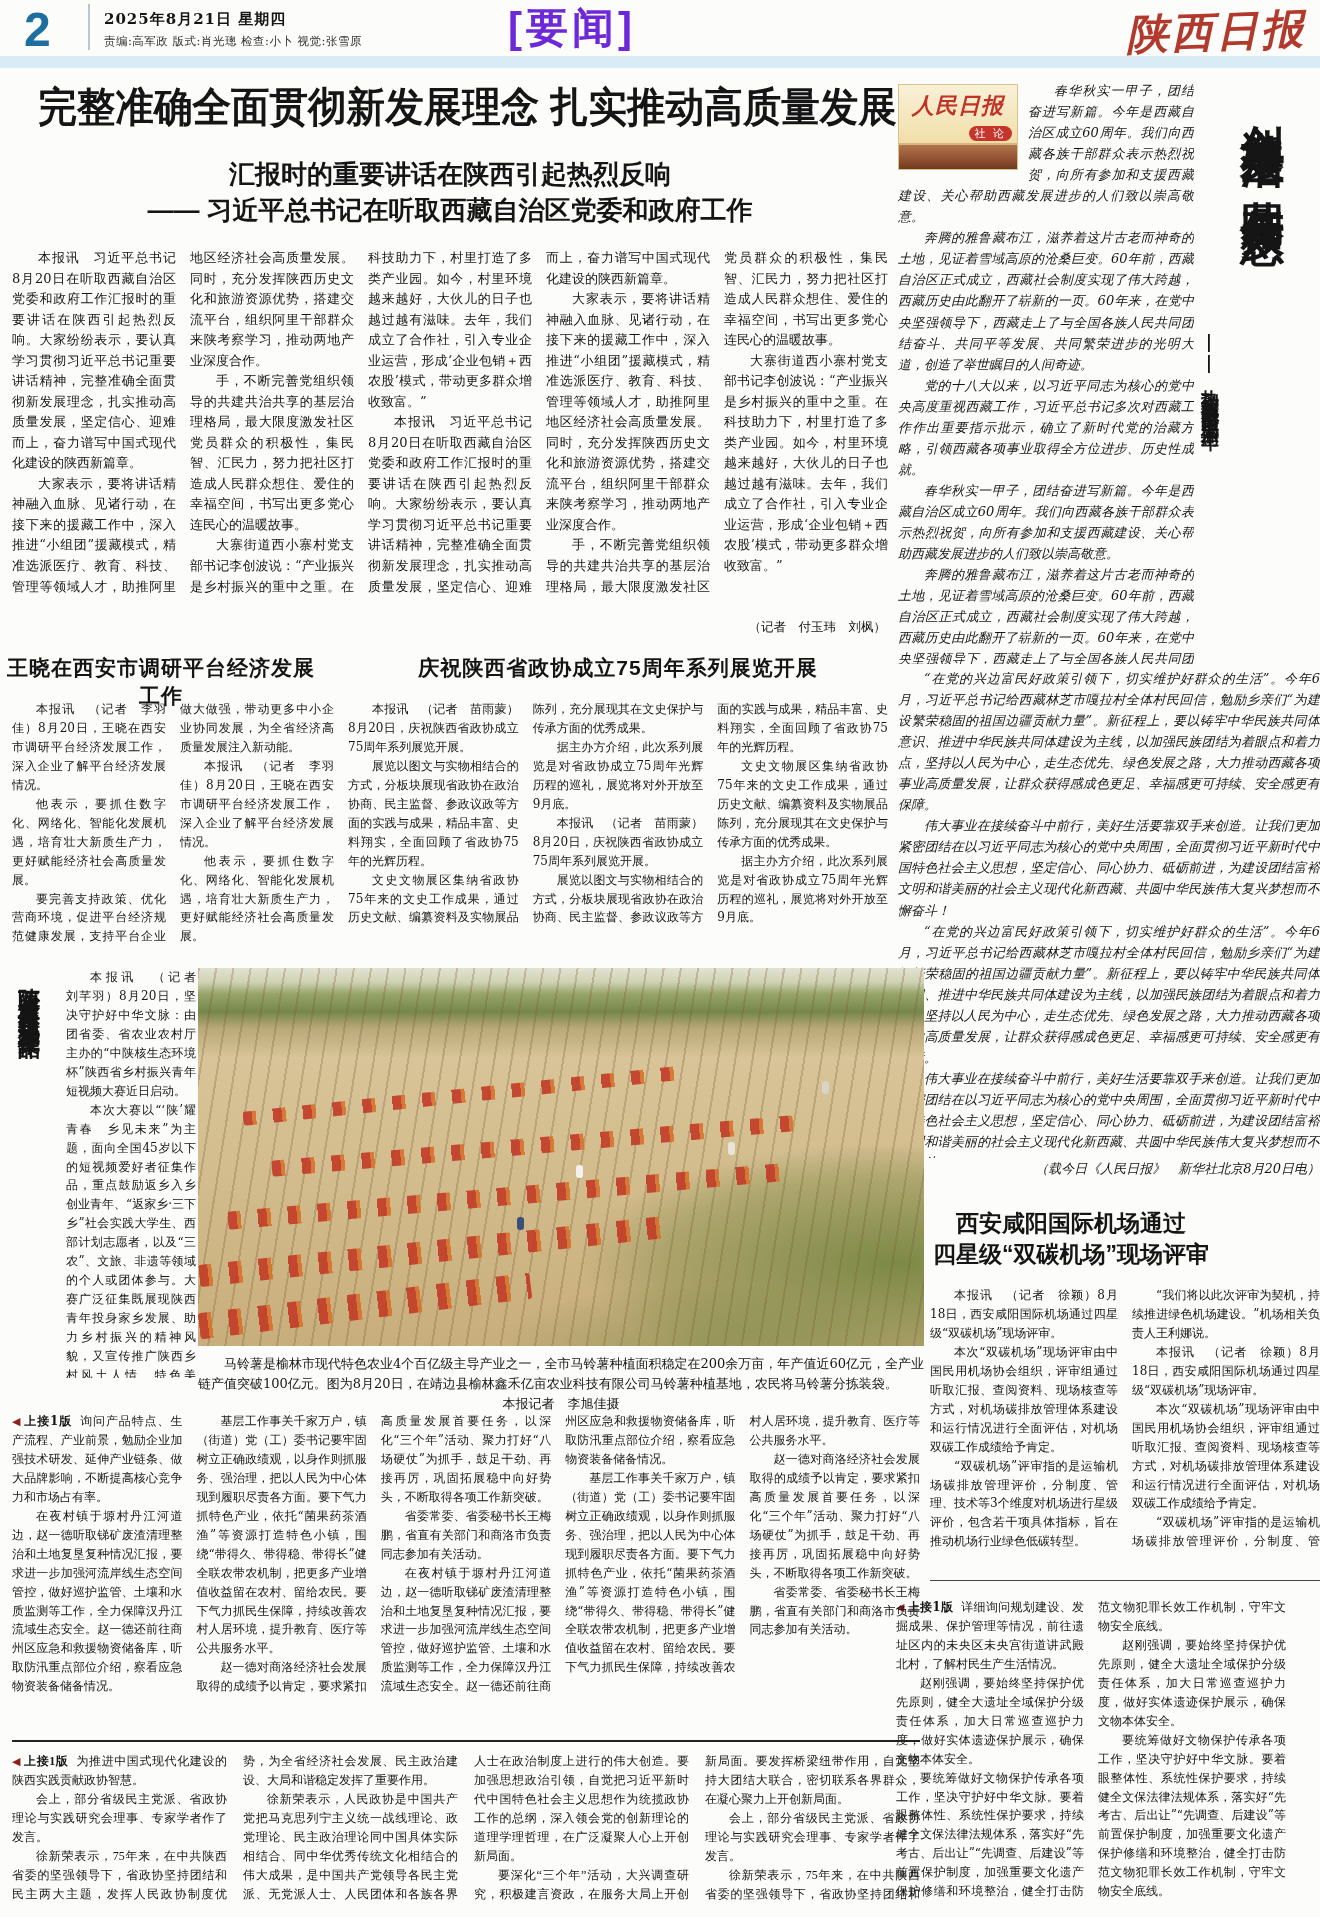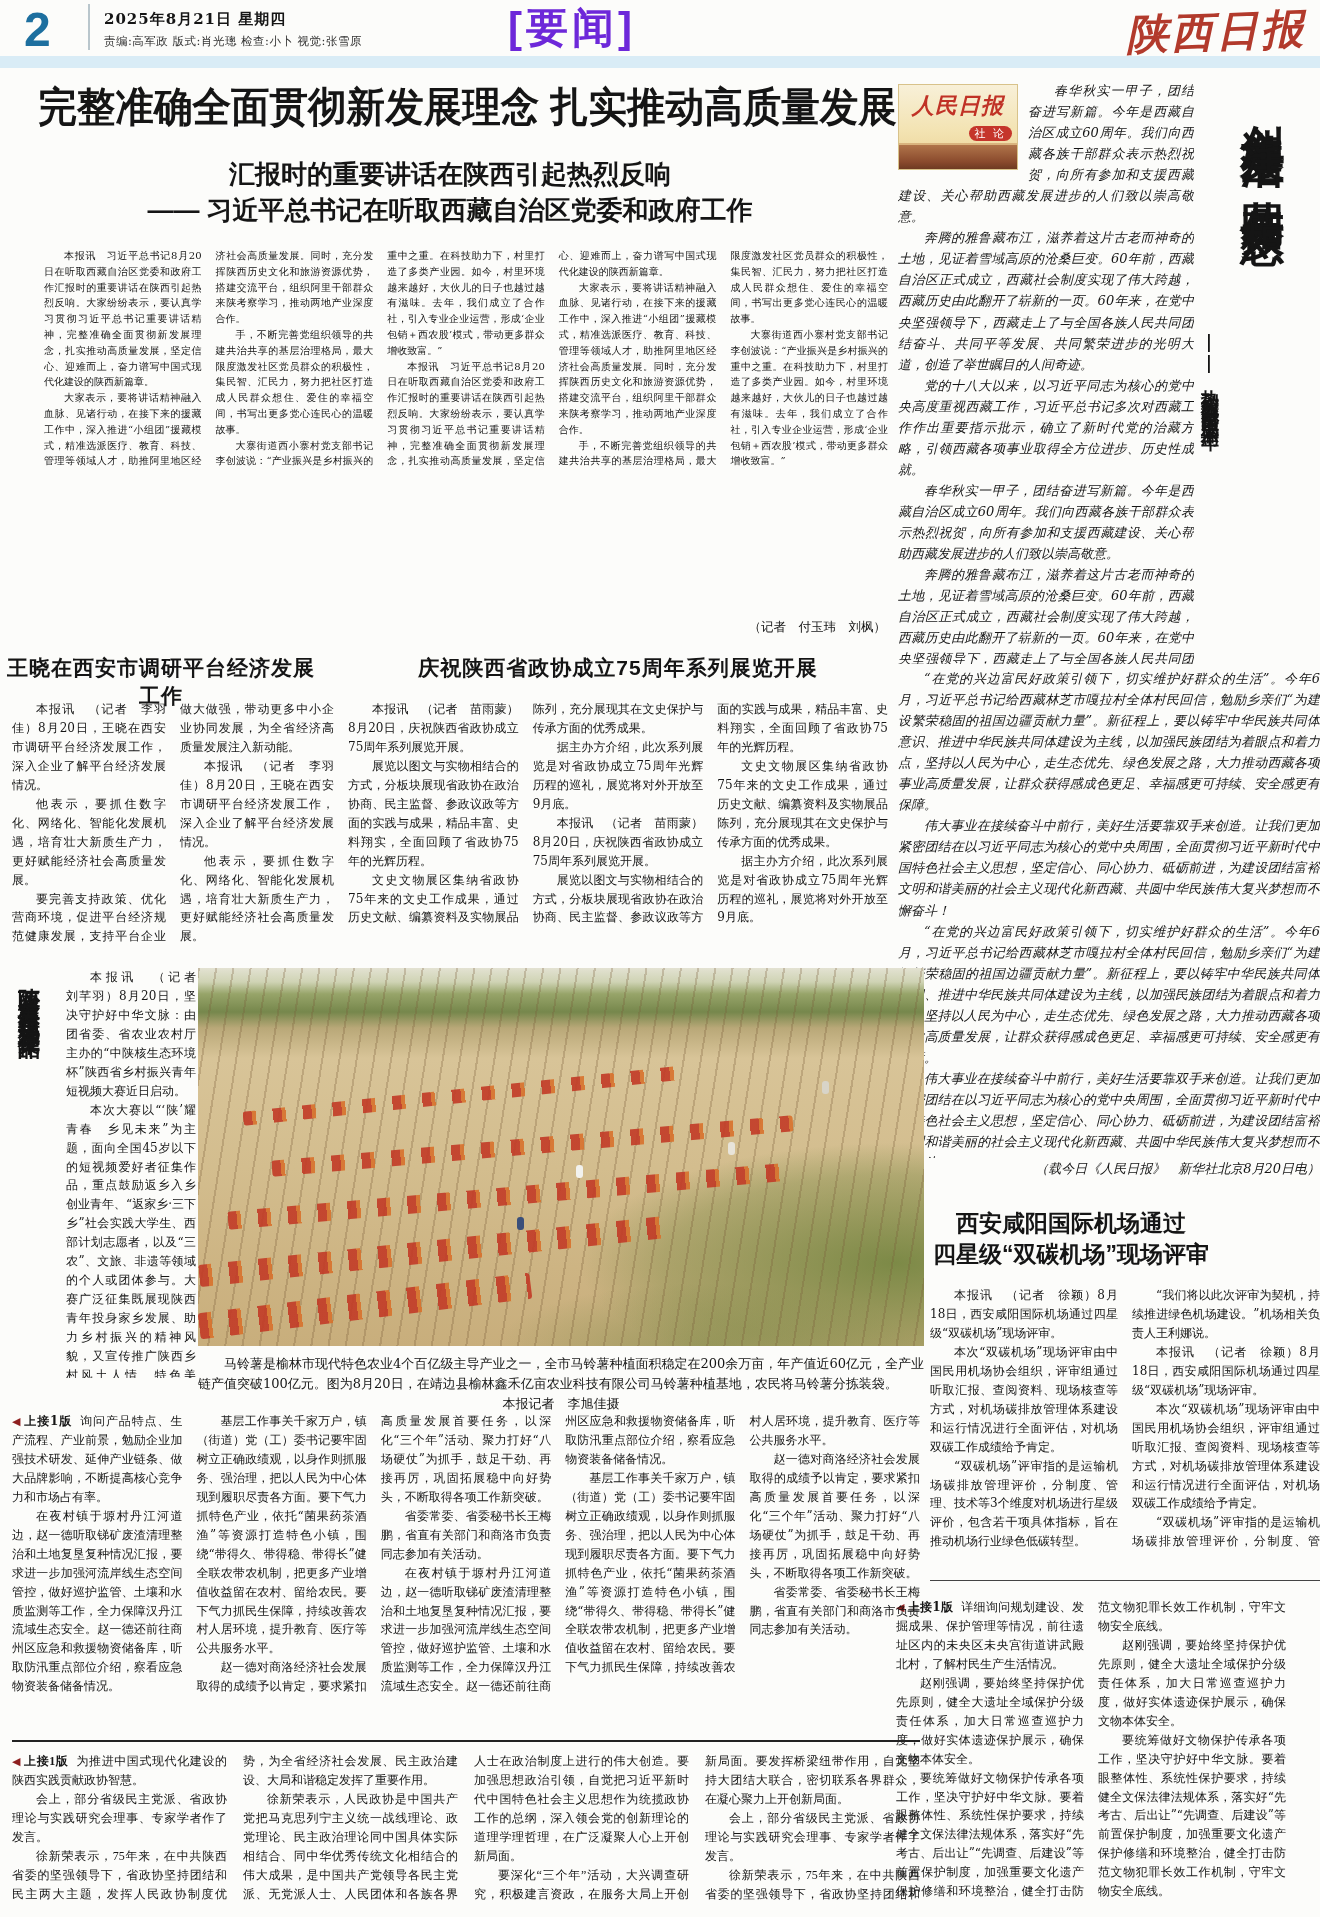--- a/index.html
+++ b/index.html
@@ -11,21 +11,21 @@
   .hdr-date{position:absolute;left:104px;top:10px;font-size:15px;font-weight:bold;letter-spacing:1px;}
   .hdr-editors{position:absolute;left:104px;top:34px;font-size:11.5px;color:#333;letter-spacing:.5px;}
   .hdr-section{position:absolute;left:508px;top:0;font:bold 42px "Liberation Sans",sans-serif;
                color:#6d28d9;letter-spacing:4px;}
   .masthead{position:absolute;right:14px;top:4px;font:bold 42px "DejaVu Serif",serif;
             font-style:italic;color:#b23a2c;letter-spacing:3px;transform:rotate(-2deg);}
   .hdr-band{position:absolute;left:0;top:56px;width:1320px;height:12px;background:#d9ecf6;}
   
   p{margin:0;text-indent:2em;}
   .just{text-align:justify;}
-  .body-txt{font-size:10px;line-height:1.58;margin-left:32px;}
+  .body-txt{font-size:13px;line-height:1.58;}
   .small-txt{font-size:12px;line-height:1.58;}
   .cols-5{column-count:5;column-gap:14px;}
   .cols-4{column-count:4;column-gap:16px;font-family:Liberation Serif, serif;}
   .cols-3{column-count:3;column-gap:14px;}
   .cols-2{column-count:2;column-gap:14px;}
   .clip{overflow:hidden;}
   .byline{position:absolute;right:2px;bottom:0;background:#fcfcfa;padding-left:10px;
           text-indent:0;font-size:12.5px;}
   
   .lead-hl{position:absolute;left:12px;top:80px;width:876px;text-align:center;white-space:nowrap;

